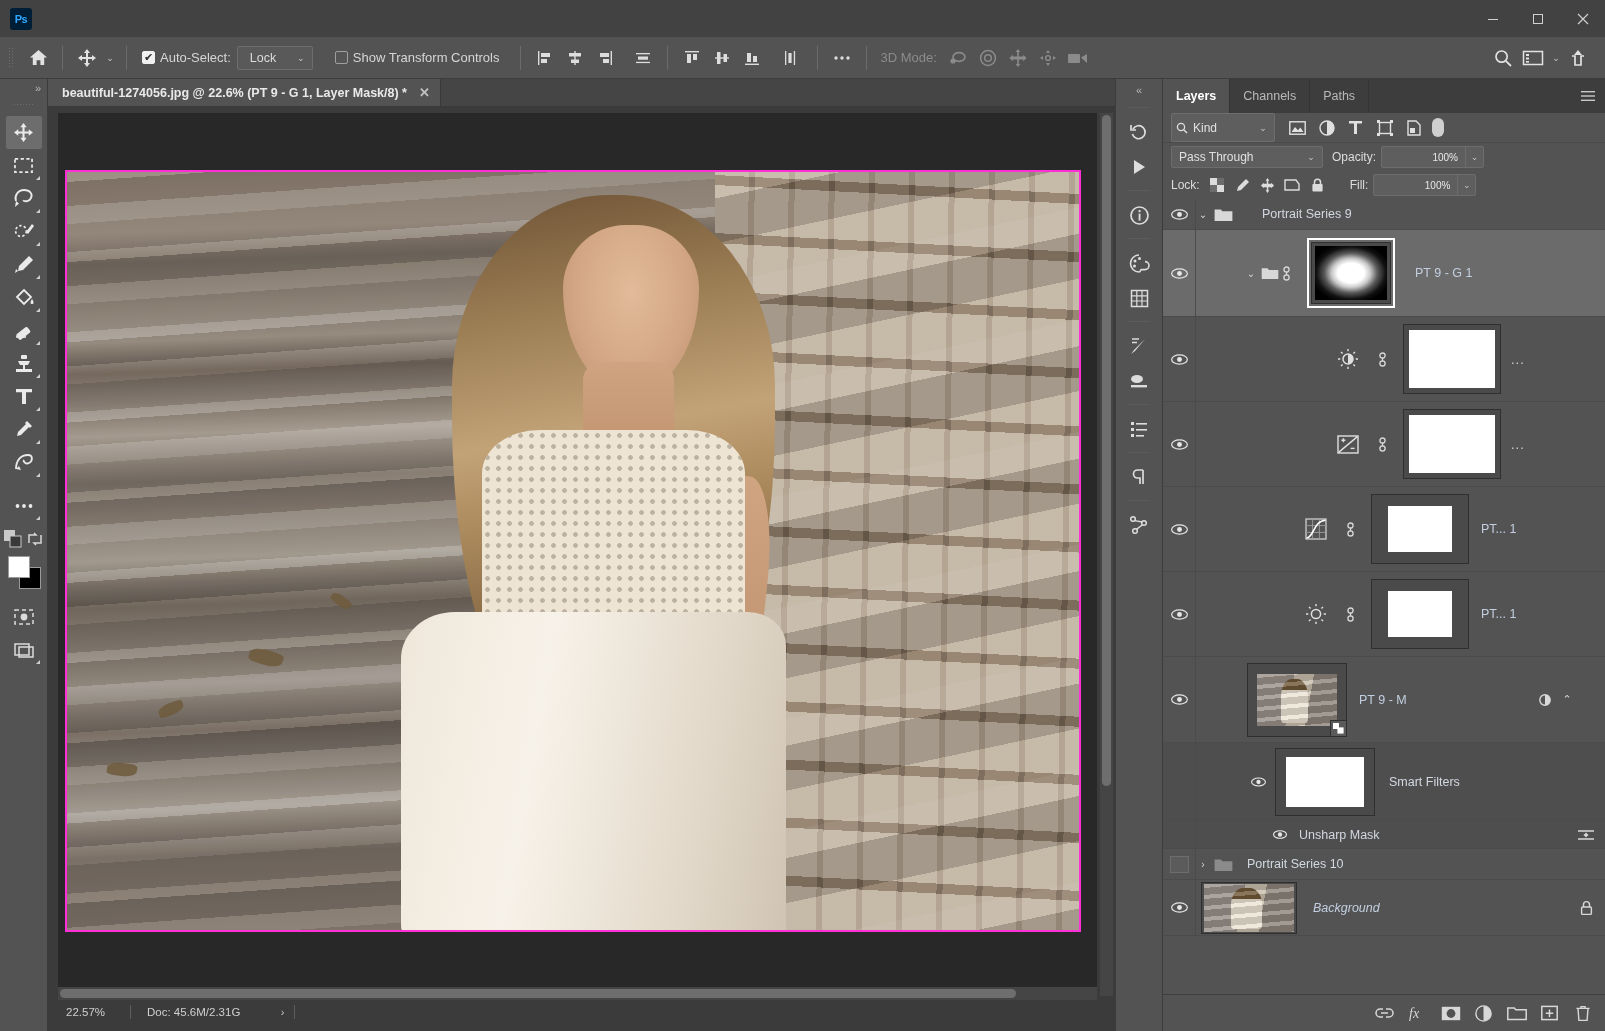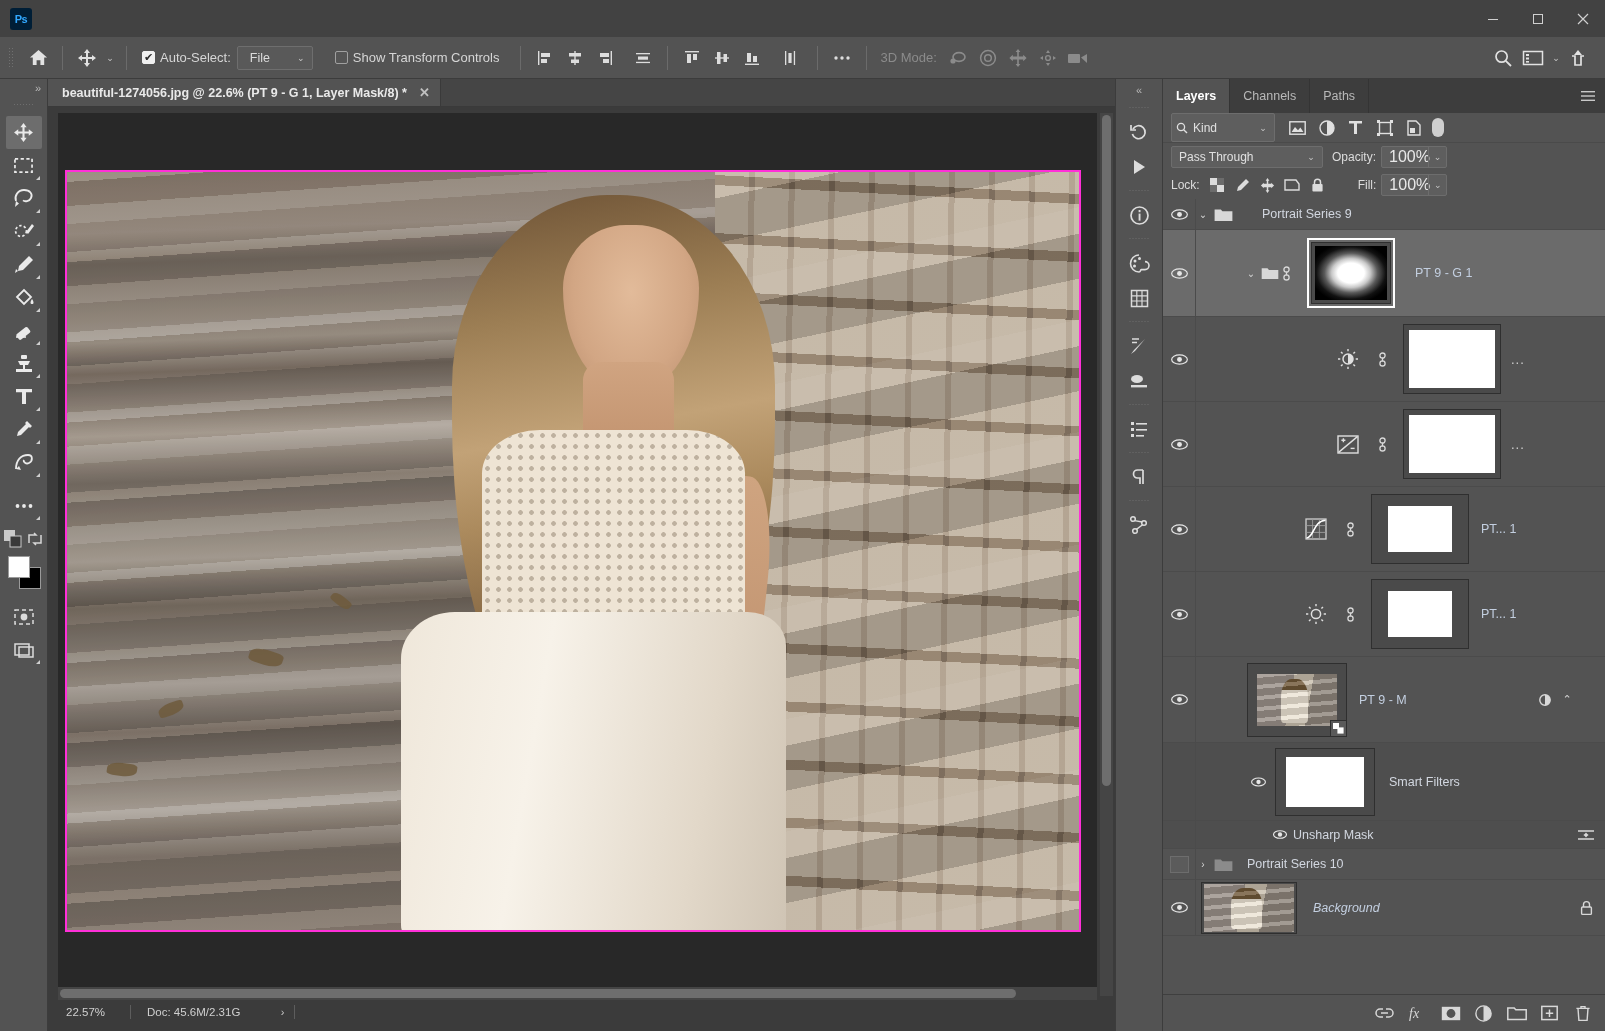--- a/index.html
+++ b/index.html
@@ -281,22 +281,22 @@
     height: 22px; width: 152px; background: #5e5e5e; border: 1px solid #6d6d6d;
     border-radius: 2px; display: flex; align-items: center;
     justify-content: space-between; padding: 0 4px 0 7px;
     color: #e0e0e0; font-size: 12px; gap: 13px;
   }
   .lbl { color: #dcdcdc; font-size: 12px; margin: 0 5px 0 9px; }
   .numbox {
     height: 22px; background: #5e5e5e; border: 1px solid #6d6d6d;
     border-radius: 2px; display: flex; align-items: center;
   }
-  .numbox .v { color: #e8e8e8; font-size: 16px; padding: 0 7px; width: 46px;
-    text-align: right; }
+  .numbox .v { color: #e8e8e8; font-size: 10px; padding: 0 7px; width: 46px;
+    text-align: right; margin-left: 37px; }
   .numbox .c { width: 18px; text-align: center; color: #c6c6c6; font-size: 9px;
     border-left: 1px solid #6d6d6d; line-height: 20px; height: 20px; }
   .li {
     width: 25px; height: 22px; display: flex; align-items: center;
     justify-content: center; color: #dcdcdc;
   }
 
   
   .layerlist {
     position: absolute; left: 0; right: 0; top: 86px; bottom: 37px;
@@ -400,21 +400,21 @@
     <div class="opt-icon">
       <svg width="20" height="20" viewBox="0 0 20 20">
           <path d="M10 1 L13 5 h-2 v4 h4 V7 l4 3 -4 3 v-2 h-4 v4 h2 l-3 4 -3-4 h2 v-4 H5 v2 l-4-3 4-3 v2 h4 V5 H7 Z" fill="#e2e2e2"></path>
         </svg>
     </div>
     <div class="caret">⌄</div>
     <div class="opt-sep"></div>
     <div class="chk on"></div>
     <div class="opt-label">Auto-Select:</div>
     <div class="dropdown">
-      <span>File</span>
+      <span>Lock</span>
       <span class="caret">⌄</span>
     </div>
     <div class="chk" style="margin-left:22px"></div>
     <div class="opt-label">Show Transform Controls</div>
     <div class="opt-sep" style="margin-left:14px"></div>
 
     <div class="opt-icon">
       <svg width="18" height="18" viewBox="0 0 18 18">
           <rect x="2" y="2" width="1.4" height="14" fill="#ddd"></rect>
           <rect x="5" y="4" width="9" height="4" fill="#ddd"></rect>
@@ -875,21 +875,21 @@
           <svg width="16" height="14" viewBox="0 0 16 14">
               <path d="M1 2 h11 l3 4 v6 H1Z" fill="none" stroke="#dcdcdc" stroke-width="1.4"></path>
             </svg>
         </div>
         <div class="li">
           <svg width="13" height="15" viewBox="0 0 13 15">
               <path d="M3.5 6 V4.2 a3 3 0 0 1 6 0 V6" fill="none" stroke="#dcdcdc" stroke-width="1.5"></path>
               <rect x="1.4" y="6" width="10.2" height="7.6" rx="1" fill="#dcdcdc"></rect>
             </svg>
         </div>
-        <div class="lbl" style="margin-left:28px">Fill:</div>
+        <div class="lbl" style="margin-left:20px">Fill:</div>
         <div class="numbox">
           <span class="v">100%</span>
           <span class="c">⌄</span>
         </div>
       </div>
 
       <div class="layerlist">
         <div class="group-hl"></div>
 
         <div class="lrow" style="height:31px">
@@ -1087,21 +1087,21 @@
         </div>
 
         <div class="lrow filtrow" style="height:28px">
           <div class="eye-sep"></div>
           <div class="eye" style="margin-left:104px;width:26px;min-width:26px">
             <svg width="14" height="9" viewBox="0 0 18 11">
                 <ellipse cx="9" cy="5.5" rx="8.3" ry="4.8" fill="none" stroke="#e6e6e6" stroke-width="1.5"></ellipse>
                 <circle cx="9" cy="5.5" r="2.8" fill="#e6e6e6"></circle>
               </svg>
           </div>
-          <div class="lname" style="">Unsharp Mask</div>
+          <div class="lname" style="margin-left:6px">Unsharp Mask</div>
           <div style="position:absolute;right:10px">
             <svg width="18" height="14" viewBox="0 0 18 14">
                 <path d="M1 3 h16 M1 11 h16" stroke="#d8d8d8" stroke-width="1.4"></path>
                 <path d="M9 4.5 L6.5 7.5 h5Z" fill="#d8d8d8"></path>
                 <path d="M9 9.5 L6.5 6.5 h5Z" fill="#d8d8d8"></path>
               </svg>
           </div>
         </div>
 
         <div class="lrow" style="height:31px">

